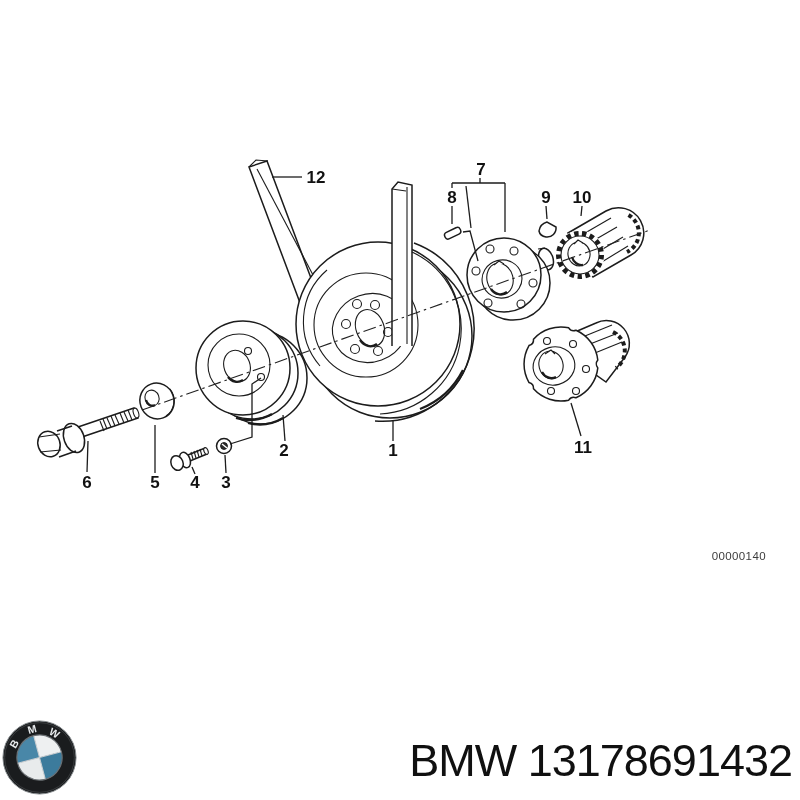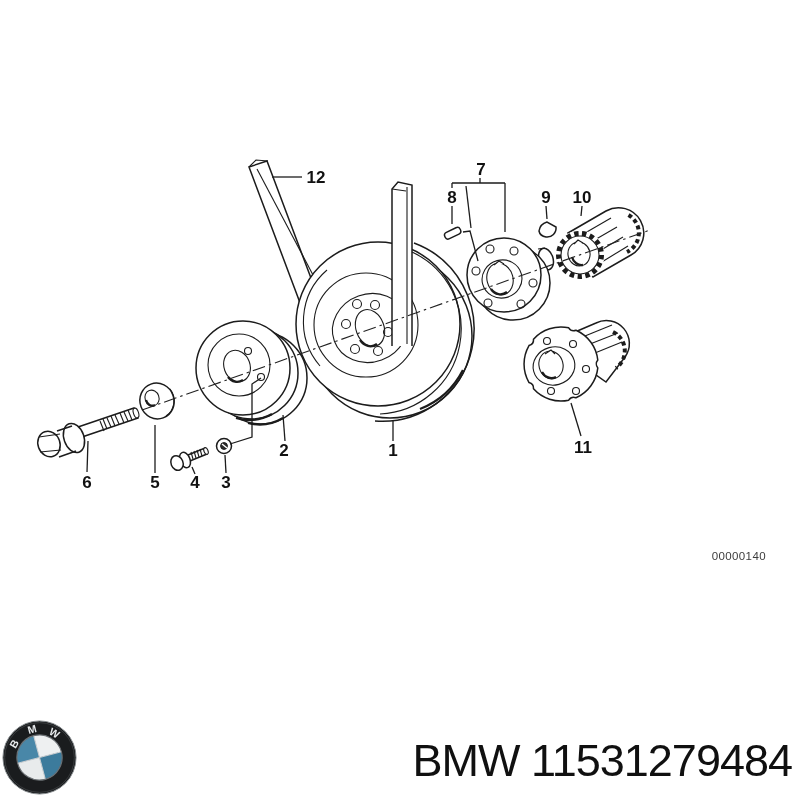--- a/index.html
+++ b/index.html
@@ -228,14 +228,14 @@
       <path d="M40,40 L63.5,40 A23.5,23.5 0 0 1 40,63.5 Z" fill="#3c7b9c"></path>
       <path d="M40,40 L40,63.5 A23.5,23.5 0 0 1 16.5,40 Z" fill="#e8ebec"></path>
       <path d="M16.5,40 H63.5 M40,16.5 V63.5" stroke="#c9cfd3" stroke-width="1.1" fill="none"></path>
       <circle cx="40" cy="40" r="23.5" fill="none" stroke="#6b7074" stroke-width="1.2"></circle>
       <text class="logo-letter" x="19" y="23" text-anchor="middle" transform="rotate(-45 19 20)">B</text>
       <text class="logo-letter" x="40" y="13.5" text-anchor="middle">M</text>
       <text class="logo-letter" x="61" y="23" text-anchor="middle" transform="rotate(45 61 20)">W</text>
     </g>
   </svg>
 
-  <div class="caption">BMW 11531279484</div>
+  <div class="caption">BMW 13178691432</div>
 </div>
 
 </body></html>

